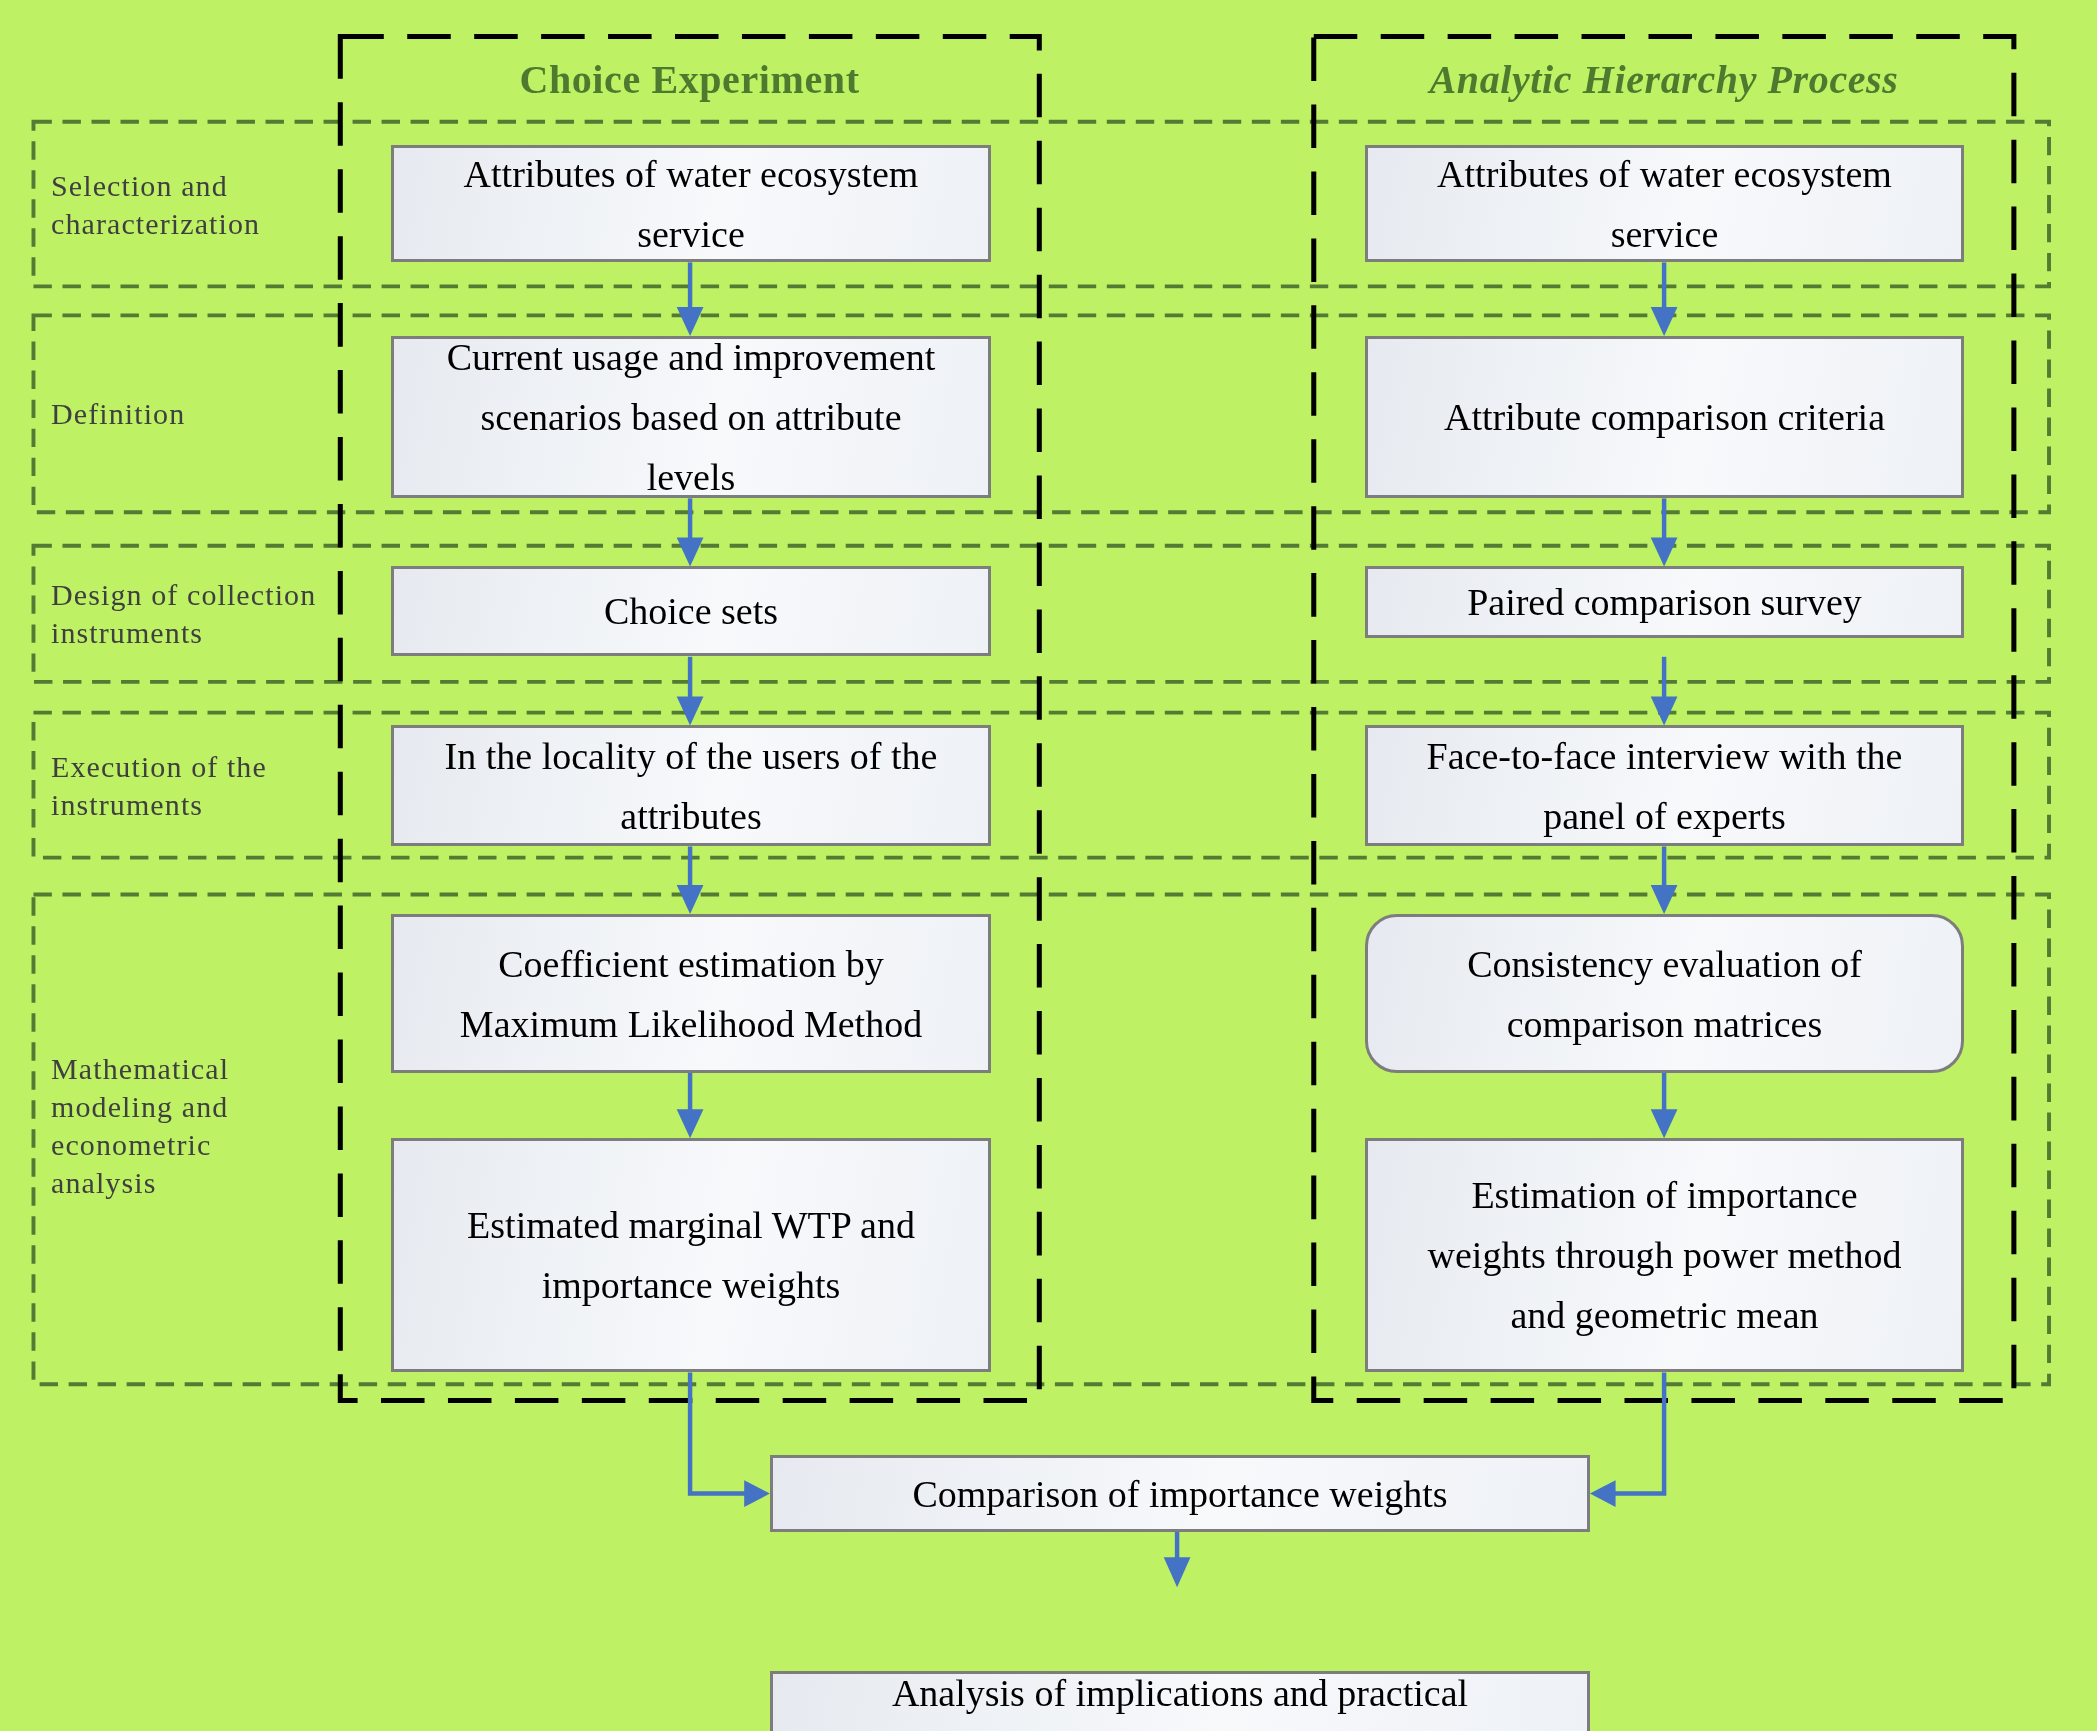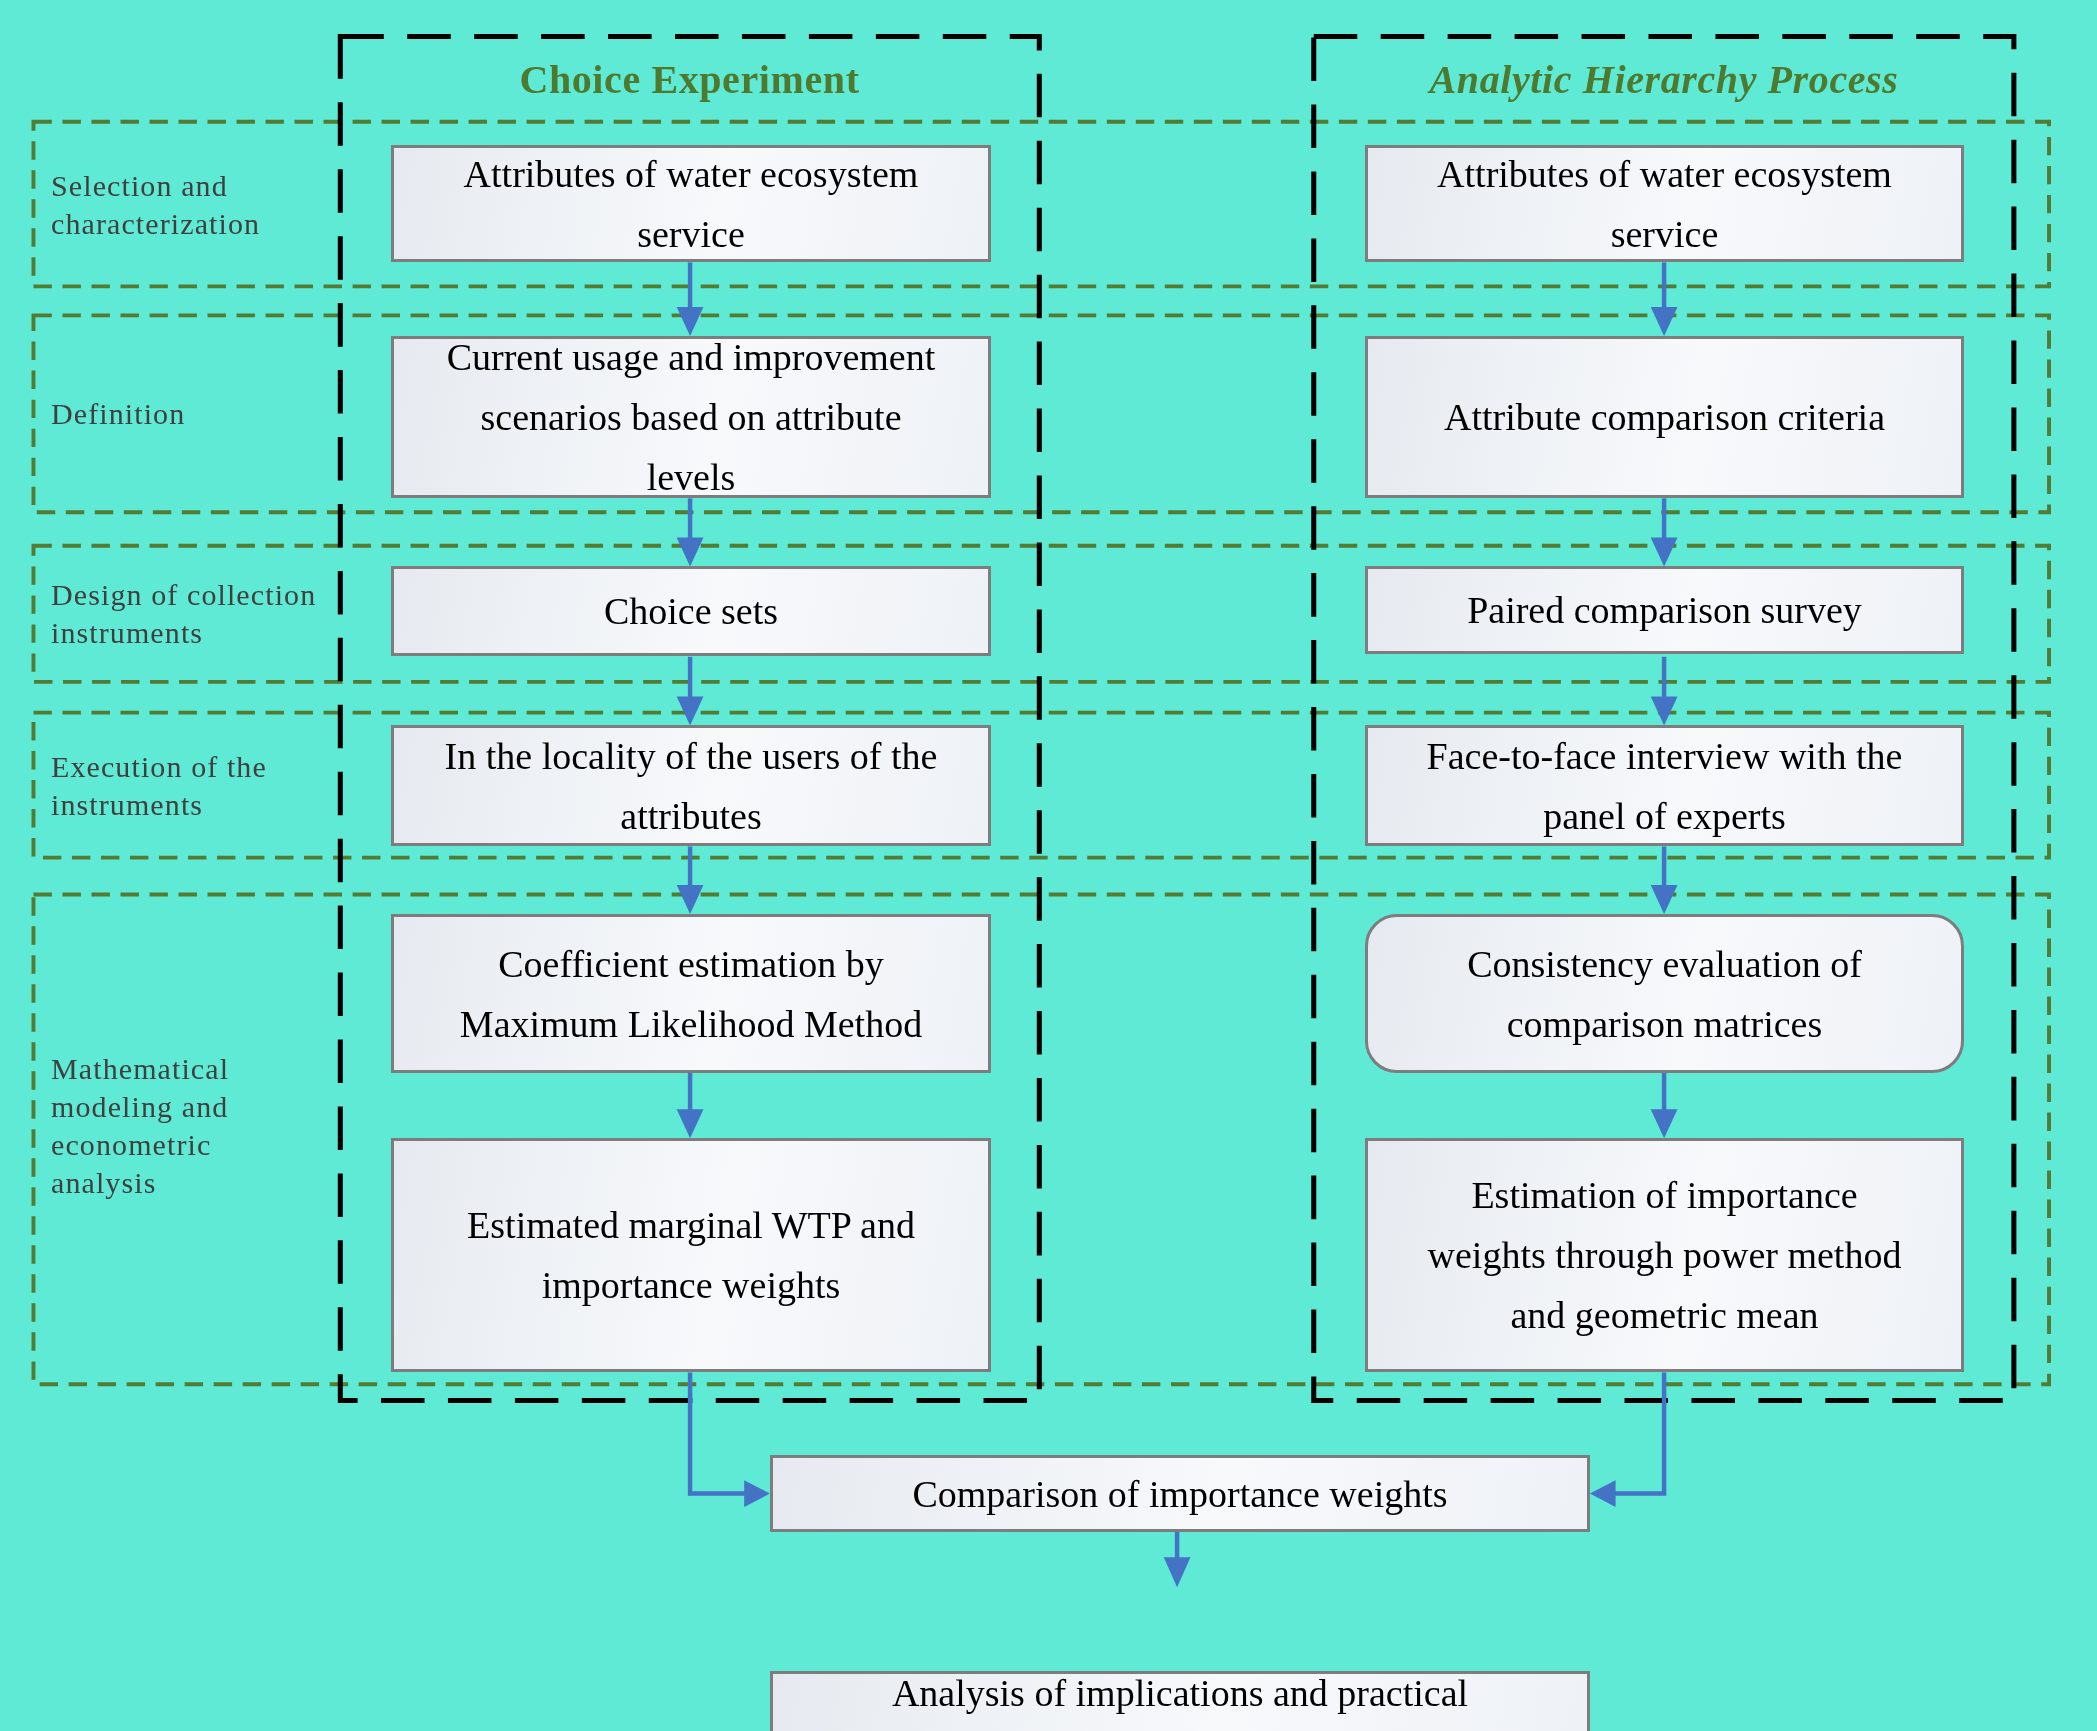--- a/index.html
+++ b/index.html
@@ -1,20 +1,20 @@
 <!DOCTYPE html>
 <html style="font-size:9px"><head>
 <meta charset="utf-8">
 <style>
   html,body{margin:0;padding:0;background:#ffffff;}
   .canvas{
     position:relative;
     width:2097px;
     height:1732px;
-    background:#5eead4;
+    background:#bef264;
     font-family:"Liberation Serif","DejaVu Serif",serif;
     overflow:hidden;
   }
   .lines{position:absolute;left:0;top:0;}
   .grow{fill:none;stroke:#527b33;stroke-width:7;stroke-dasharray:33 19;}
   .bcol{fill:none;stroke:#000000;stroke-width:9;stroke-dasharray:78 42;}
   .stem{stroke:#4472c4;stroke-width:8;fill:none;}
   .head{fill:#4472c4;stroke:none;}
   .col-title{
     position:absolute;
@@ -115,21 +115,21 @@
 attributes</div>
   <div class="node" style="left:391px;top:566px;width:600px;height:90px;">Choice sets</div>
   <div class="node" style="left:391px;top:914px;width:600px;height:159px;">Coefficient estimation by
 Maximum Likelihood Method</div>
   <div class="node" style="left:391px;top:1138px;width:600px;height:234px;">Estimated marginal WTP and
 importance weights</div>
 
   <div class="node" style="left:1365px;top:145px;width:599px;height:117px;">Attributes of water ecosystem
 service</div>
   <div class="node" style="left:1365px;top:336px;width:599px;height:162px;">Attribute comparison criteria</div>
-  <div class="node" style="left:1365px;top:566px;width:599px;height:88px;">Paired comparison survey</div>
+  <div class="node" style="left:1365px;top:566px;width:599px;height:72px;">Paired comparison survey</div>
   <div class="node" style="left:1365px;top:725px;width:599px;height:121px;">Face-to-face interview with the
 panel of experts</div>
   <div class="node" style="left:1365px;top:914px;width:599px;height:159px;border-radius:32px;">Consistency evaluation of
 comparison matrices</div>
   <div class="node" style="left:1365px;top:1138px;width:599px;height:234px;">Estimation of importance
 weights through power method
 and geometric mean</div>
 
   <div class="node" style="left:770px;top:1455px;width:820px;height:77px;">Comparison of importance weights</div>
   <div class="node" style="left:770px;top:1671px;width:820px;height:104px;">Analysis of implications and practical

